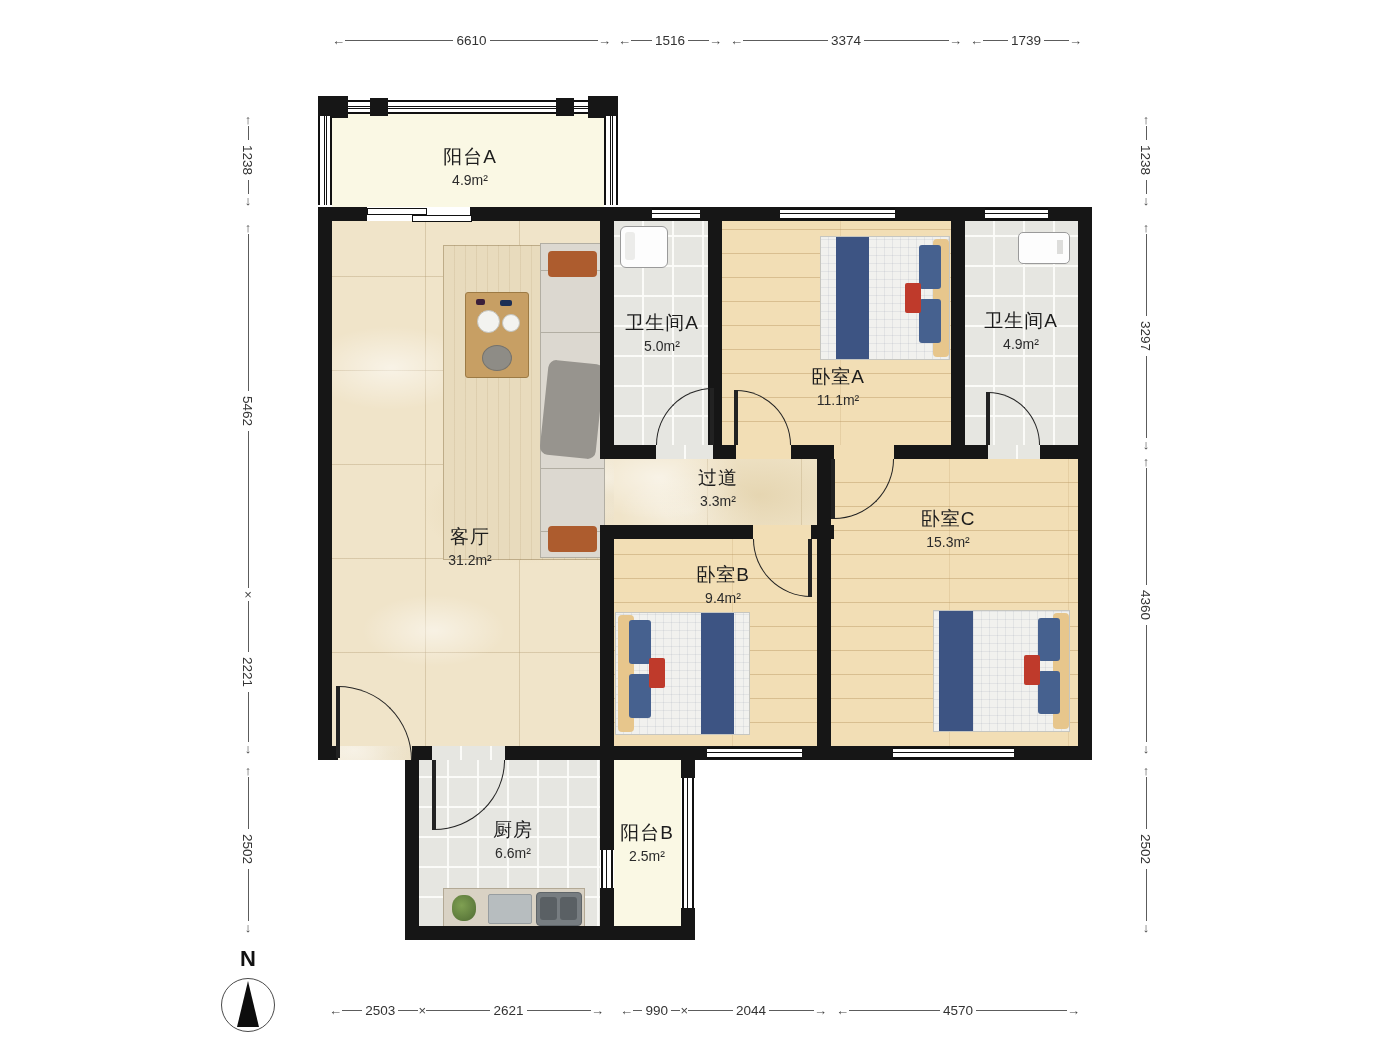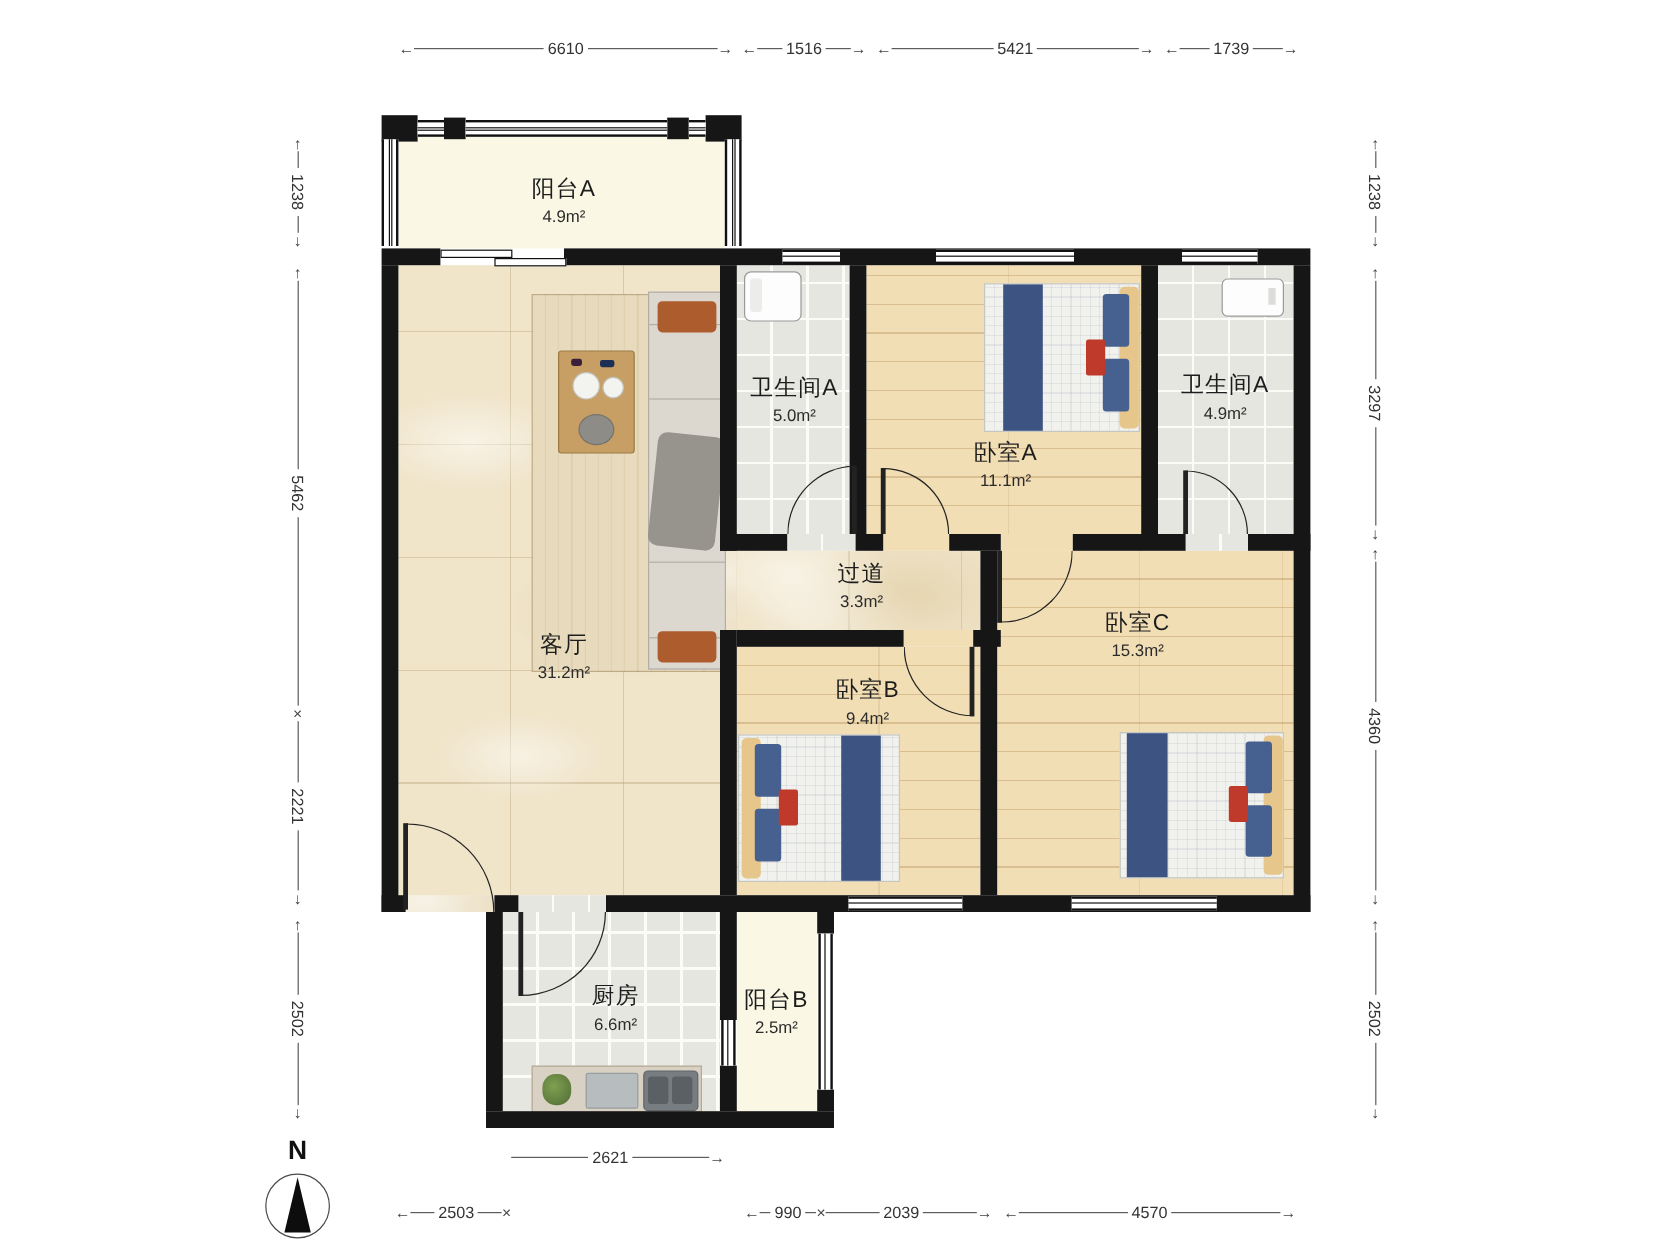--- a/index.html
+++ b/index.html
@@ -291,21 +291,21 @@
   <div class="dimh" style="left:618px;top:32px;width:104px">
       <span class="ar">←</span>
       <span class="ln"></span>
       <span class="lbl">1516</span>
       <span class="ln"></span>
       <span class="ar">→</span>
     </div>
   <div class="dimh" style="left:730px;top:32px;width:232px">
       <span class="ar">←</span>
       <span class="ln"></span>
-      <span class="lbl">5421</span>
+      <span class="lbl">3374</span>
       <span class="ln"></span>
       <span class="ar">→</span>
     </div>
   <div class="dimh" style="left:970px;top:32px;width:112px">
       <span class="ar">←</span>
       <span class="ln"></span>
       <span class="lbl">1739</span>
       <span class="ln"></span>
       <span class="ar">→</span>
     </div>
@@ -367,36 +367,36 @@
       <span class="ar">↓</span>
     </div>
 
   <div class="dimh" style="left:329px;top:1002px;width:97px">
       <span class="ar">←</span>
       <span class="ln"></span>
       <span class="lbl">2503</span>
       <span class="ln"></span>
       <span class="ar">×</span>
     </div>
-  <div class="dimh" style="left:426px;top:956px;width:178px">
+  <div class="dimh" style="left:426px;top:1002px;width:178px">
       <span class="ln"></span>
       <span class="lbl">2621</span>
       <span class="ln"></span>
       <span class="ar">→</span>
     </div>
   <div class="dimh" style="left:620px;top:1002px;width:68px">
       <span class="ar">←</span>
       <span class="ln"></span>
       <span class="lbl">990</span>
       <span class="ln"></span>
       <span class="ar">×</span>
     </div>
   <div class="dimh" style="left:688px;top:1002px;width:139px">
       <span class="ln"></span>
-      <span class="lbl">2039</span>
+      <span class="lbl">2044</span>
       <span class="ln"></span>
       <span class="ar">→</span>
     </div>
   <div class="dimh" style="left:836px;top:1002px;width:244px">
       <span class="ar">←</span>
       <span class="ln"></span>
       <span class="lbl">4570</span>
       <span class="ln"></span>
       <span class="ar">→</span>
     </div>

